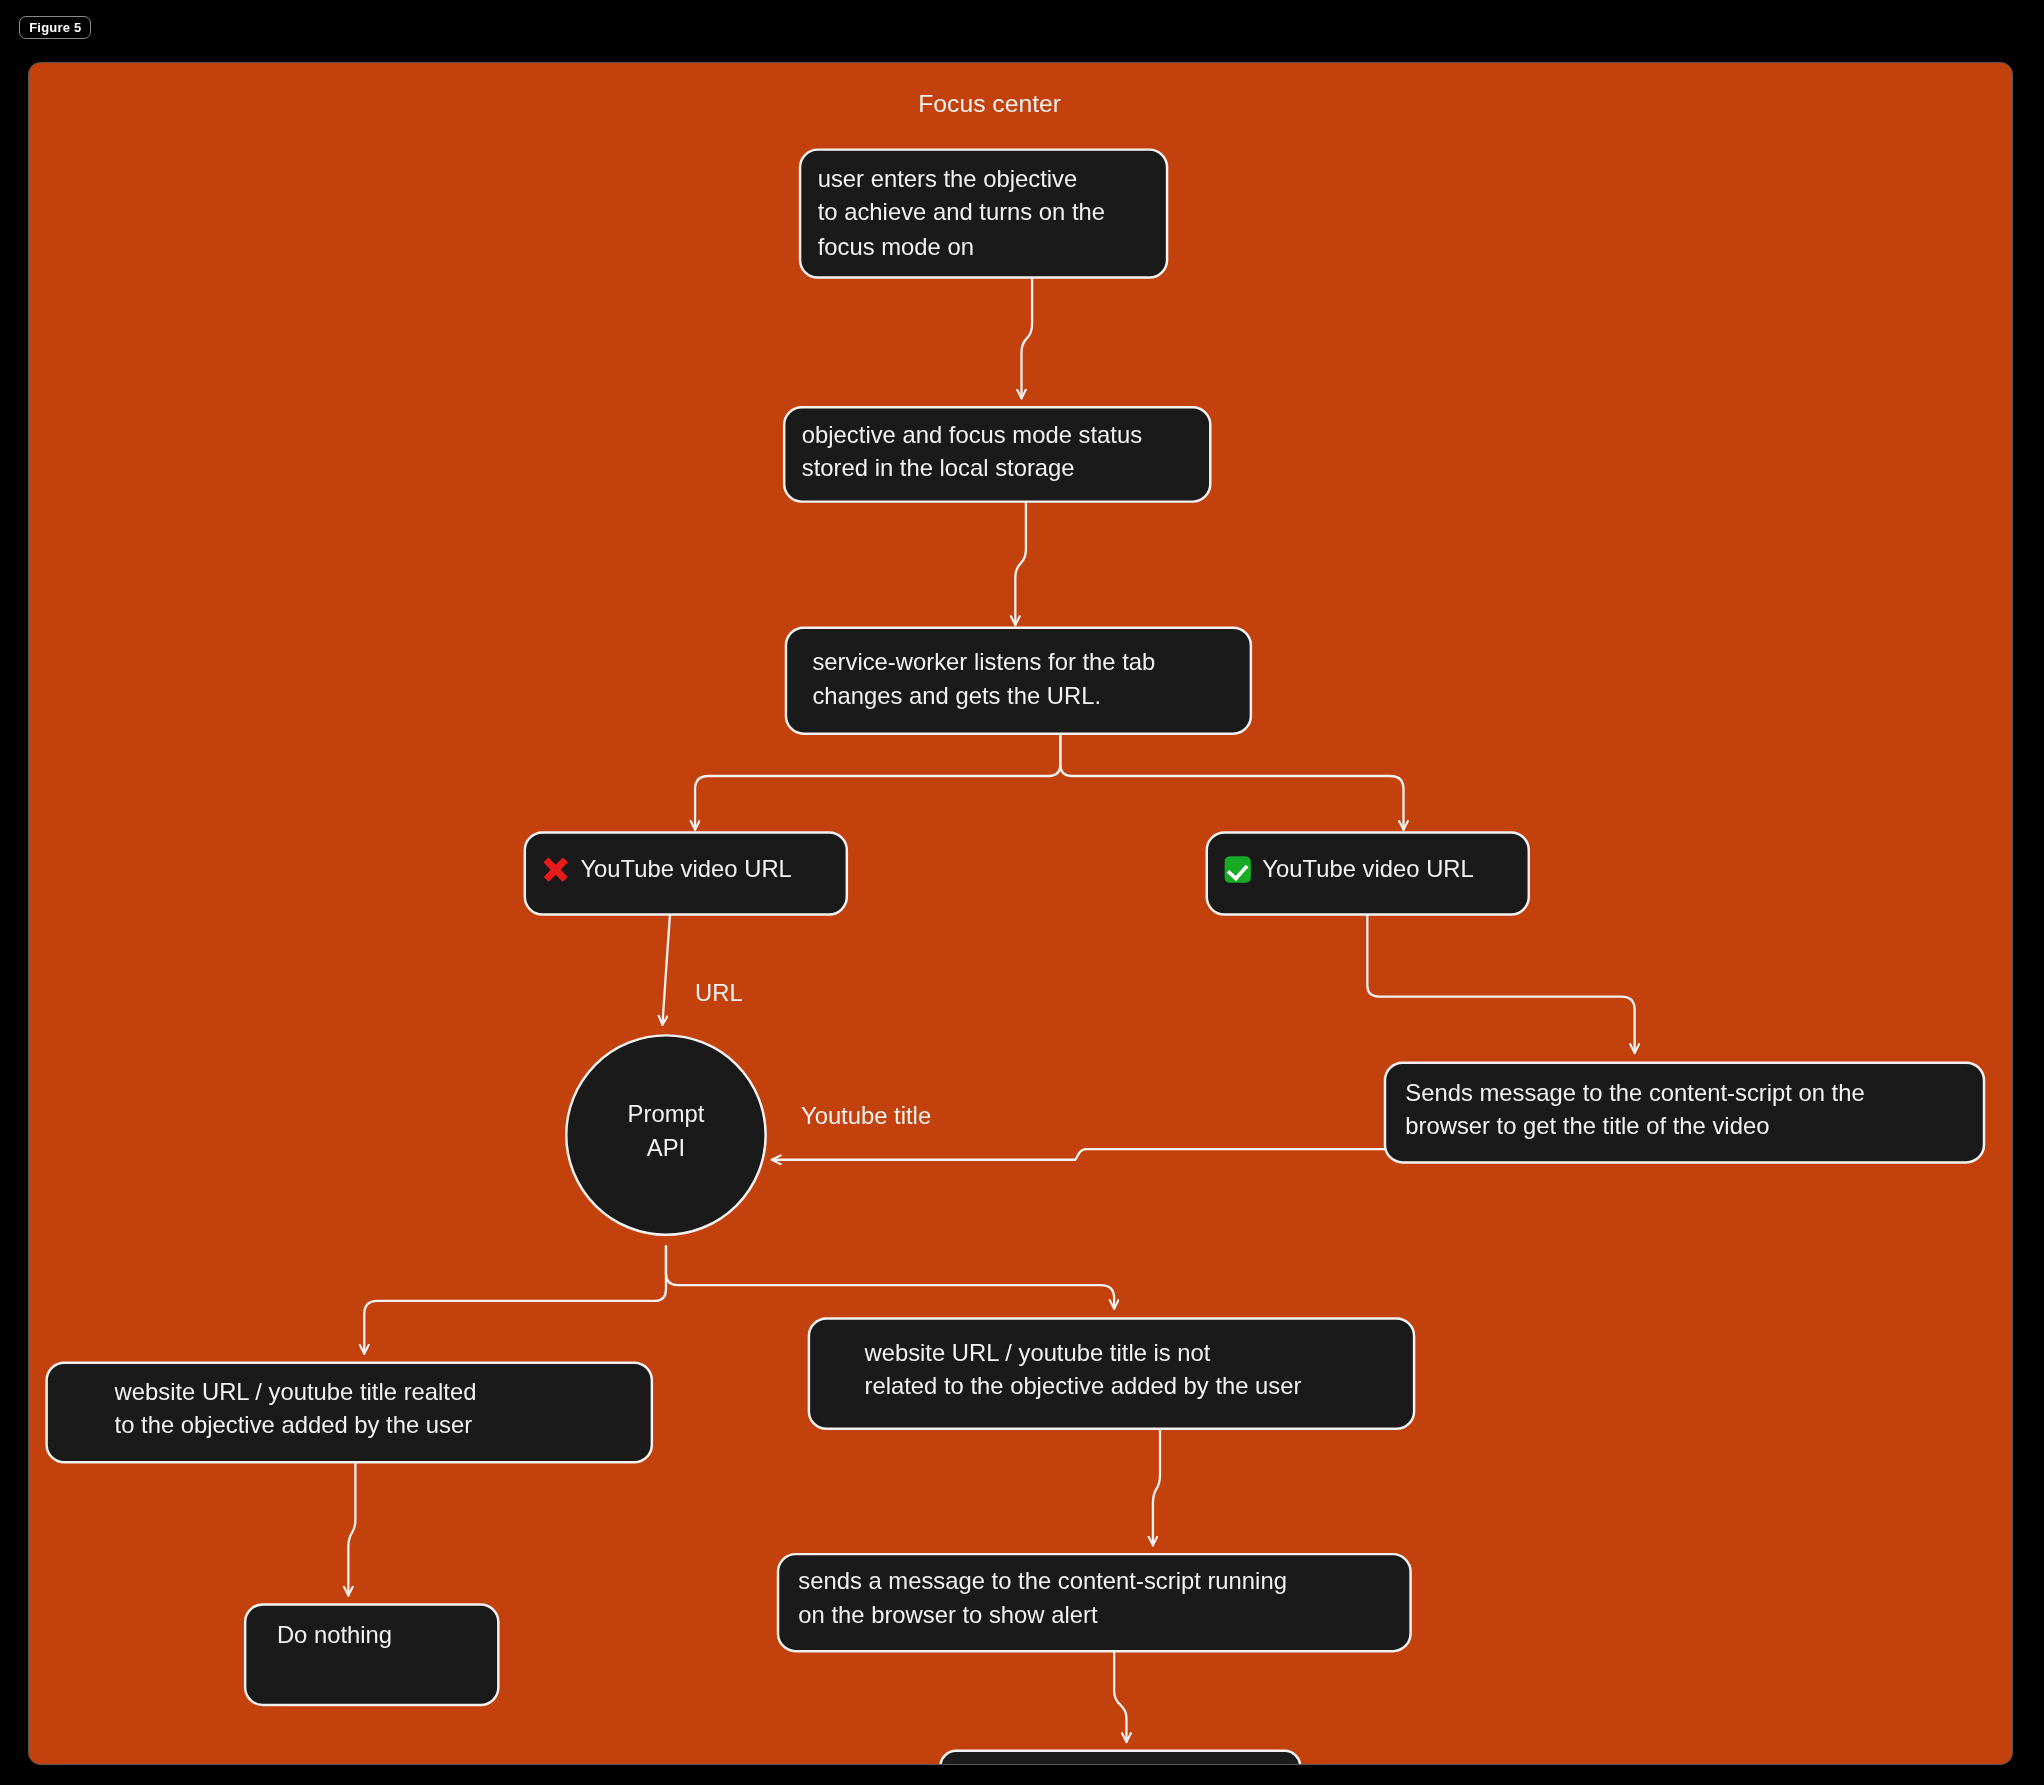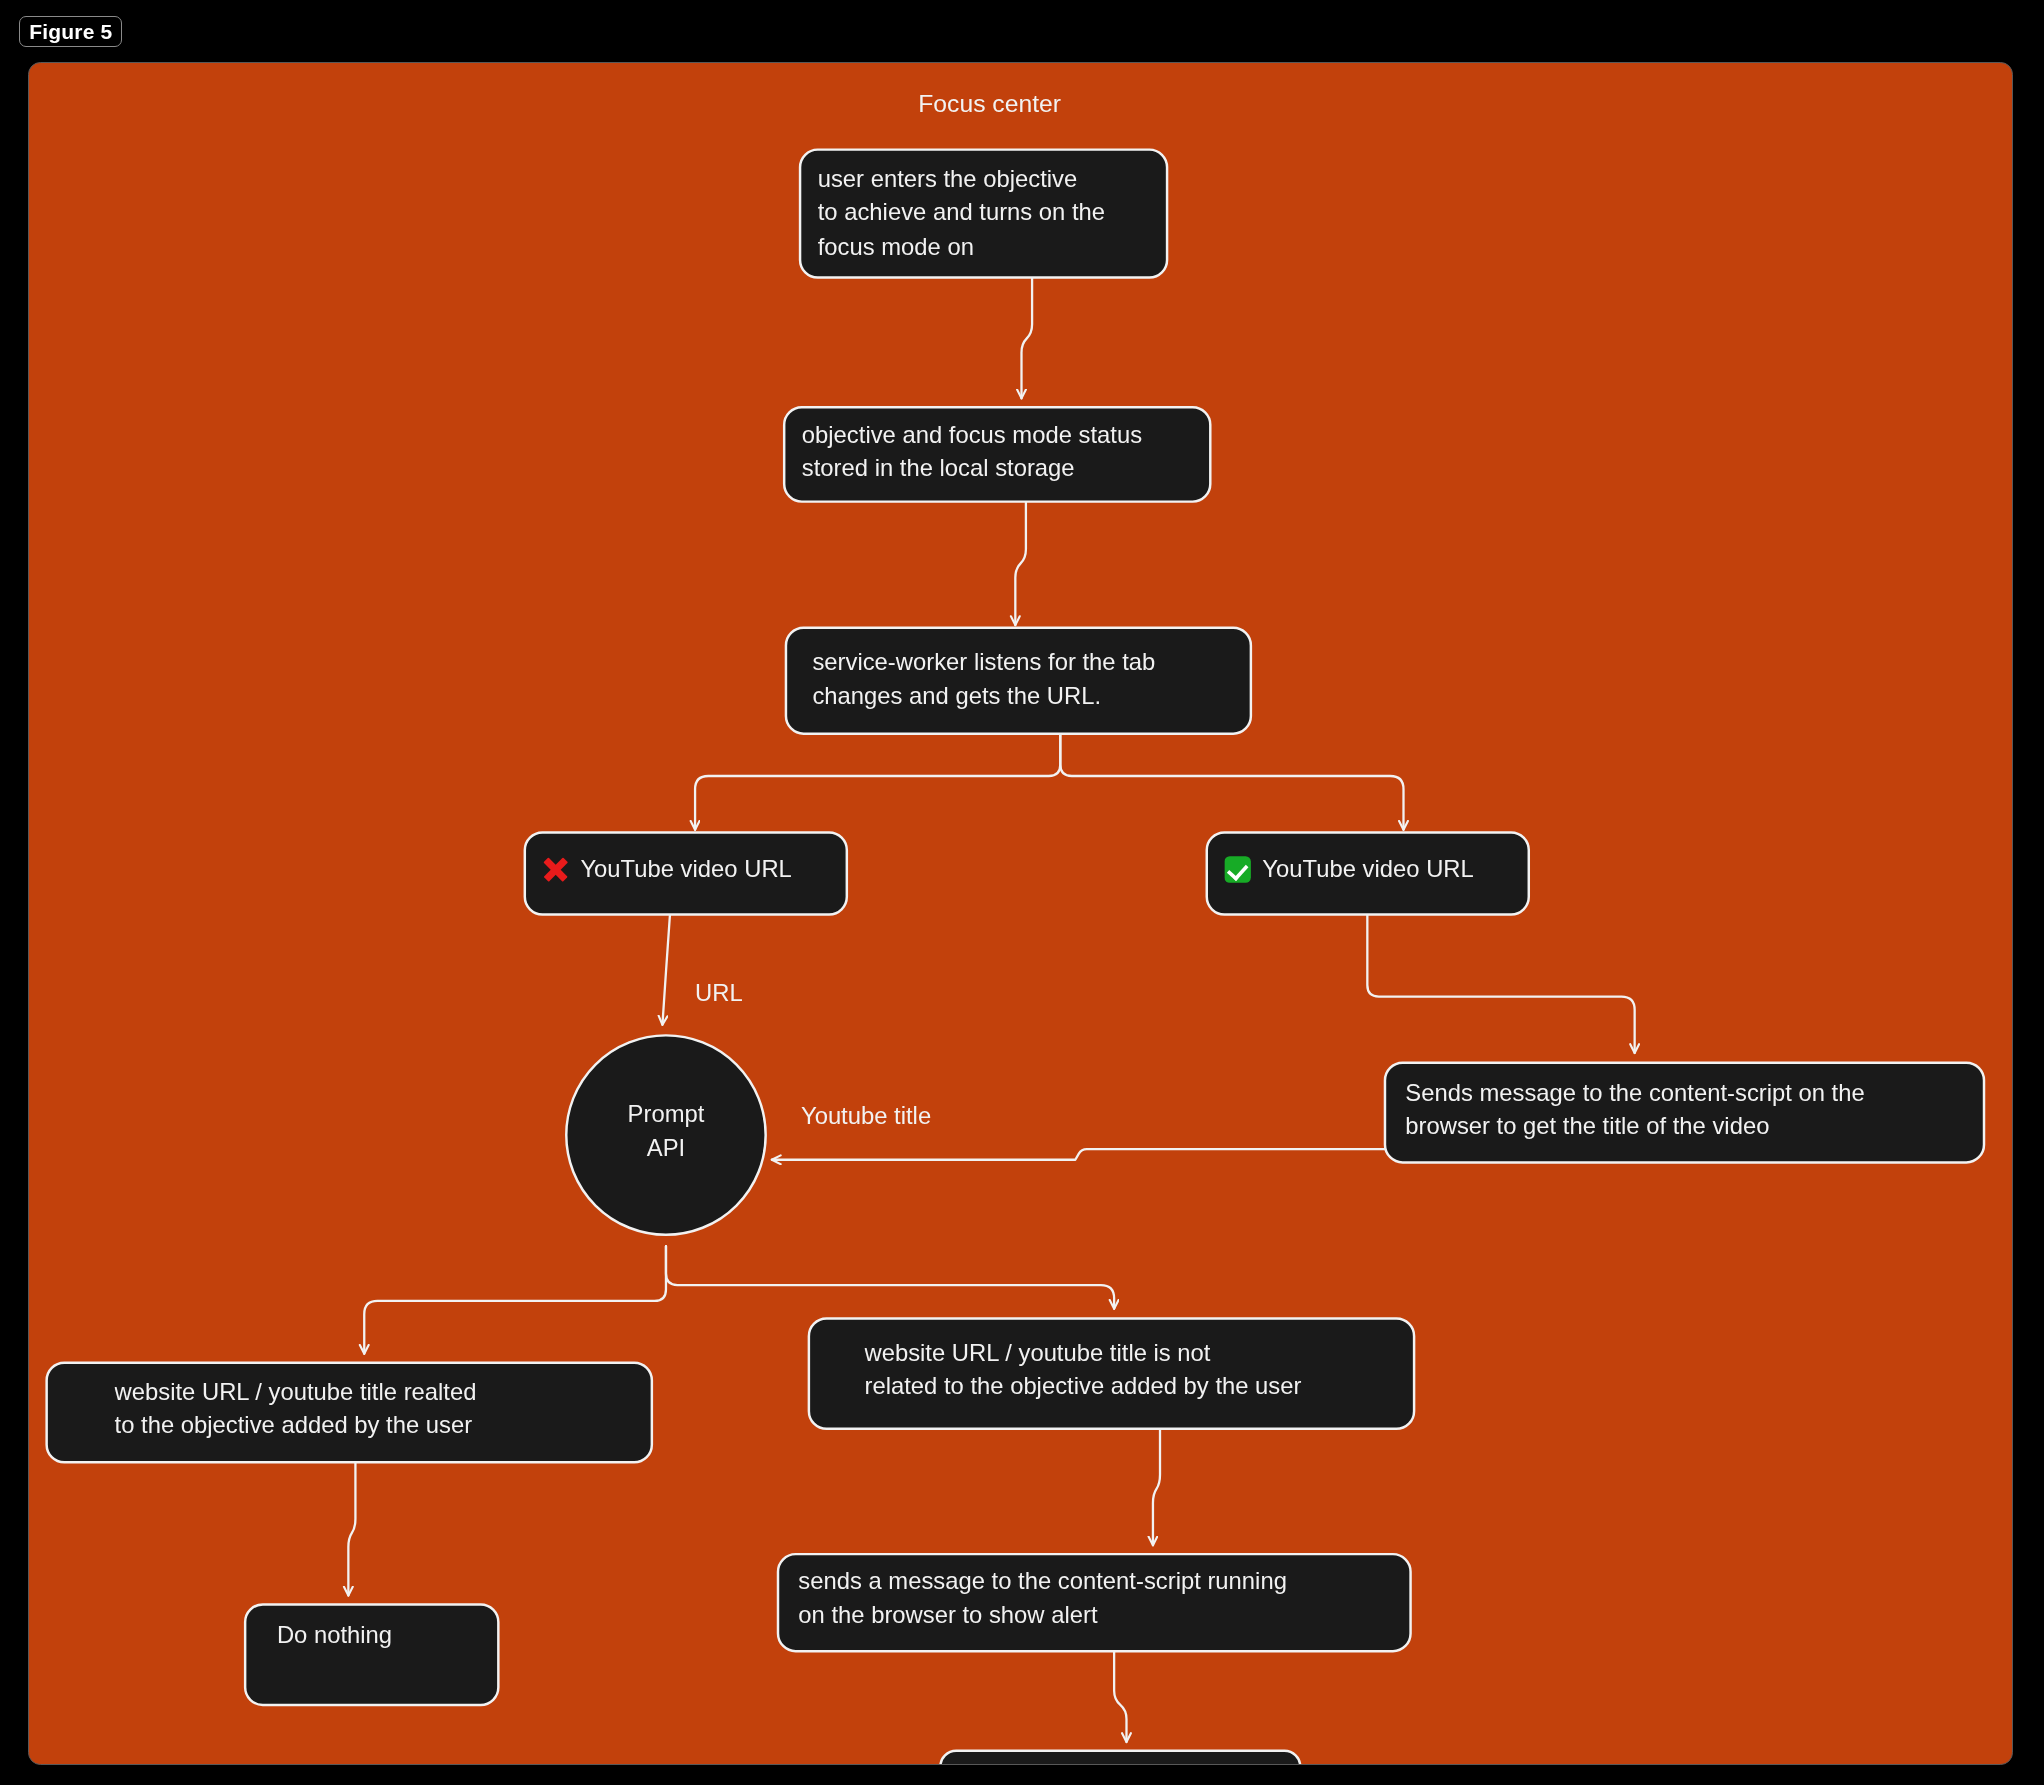--- a/index.html
+++ b/index.html
@@ -19,21 +19,21 @@
   
   #figure-badge {
     position: absolute;
     left: 19.4px;
     top: 16px;
     padding: 3.5px 8.8px 4.4px 8.8px;
     border: 1.8px solid #8a8a8a;
     border-radius: 7px;
     background: #000000;
     color: #ffffff;
-    font-size: 21px;
+    font-size: 13px;
     font-weight: bold;
     line-height: 1;
     letter-spacing: 0.2px;
     white-space: nowrap;
     z-index: 5;
   }
   
   #canvas-panel {
     position: absolute;
     left: 28px;

